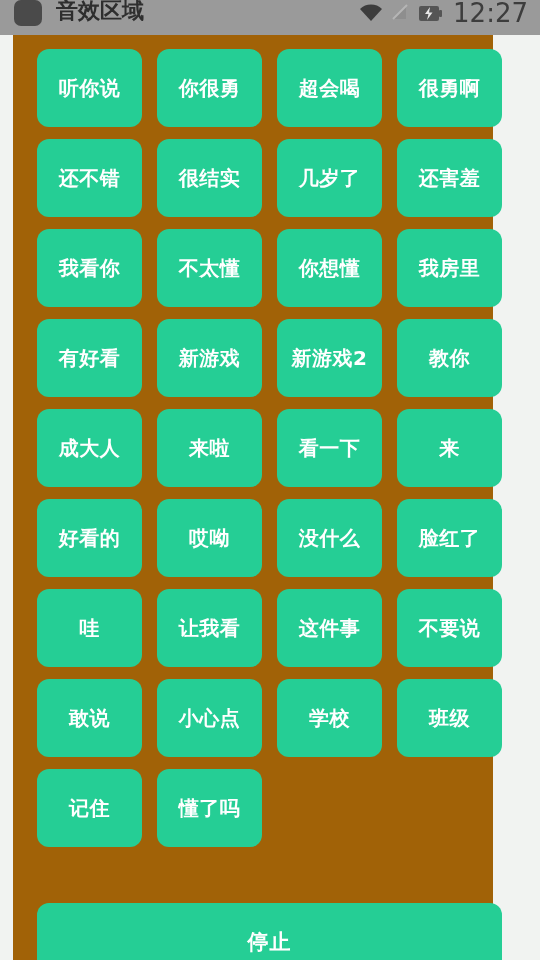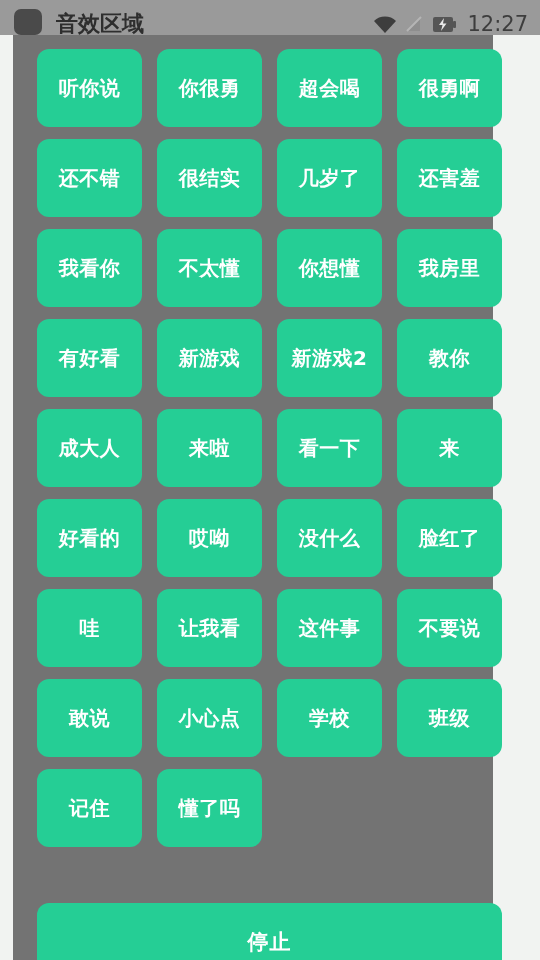--- a/index.html
+++ b/index.html
@@ -16,21 +16,21 @@
   }
 
   
   .status-bar {
     position: absolute;
     top: 0; left: 0;
     width: 540px;
     height: 35px;
     background: #9a9a9a;
     display: flex;
-    align-items: flex-end;
+    align-items: flex-start;
     padding: 0 12px 0 14px;
     z-index: 10;
   }
 
   .app-icon {
     width: 28px;
     height: 26px;
     border-radius: 7px;
     background: #4a4a4a;
     flex: 0 0 auto;
@@ -51,21 +51,21 @@
     display: flex;
     align-items: center;
     gap: 9px;
   }
 
   .wifi-icon { display:block; }
   .signal-icon { display:block; }
   .battery-icon { display:block; }
 
   .clock {
-    font-size: 21px;
+    font-size: 26px;
     color: #3d3d3d;
     font-weight: normal;
     line-height: 1;
     margin-left: 1px;
   }
 
   
   .page {
     position: absolute;
     top: 35px;
@@ -74,21 +74,21 @@
     height: 925px;
     background: #f1f3f1;
   }
 
   .content-card {
     position: absolute;
     top: 0;
     left: 13px;
     width: 480px;
     height: 925px;
-    background: #737373;
+    background: #a16207;
   }
 
   .grid {
     position: absolute;
     top: 14px;
     left: 24px;
     width: 465px;
     display: flex;
     flex-wrap: wrap;
     column-gap: 15px;

